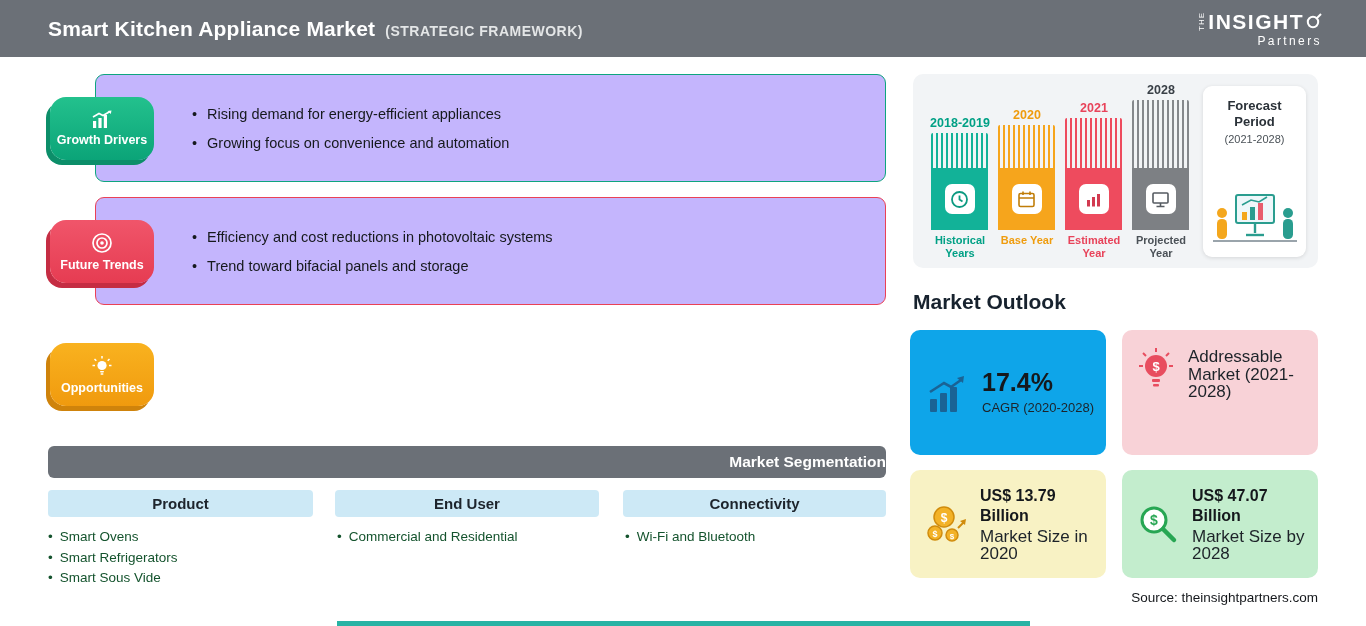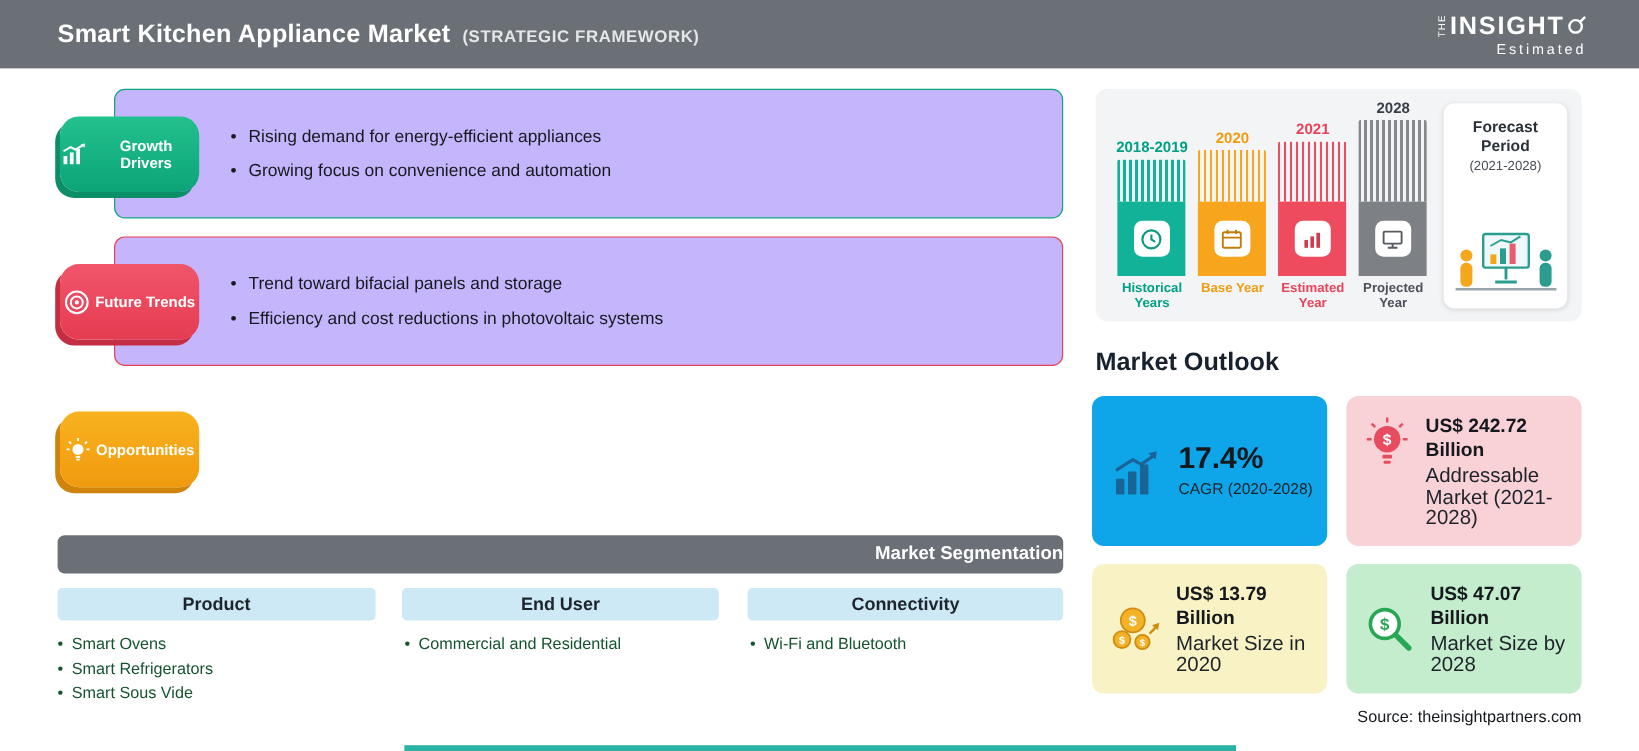--- a/index.html
+++ b/index.html
@@ -21,22 +21,22 @@
 
   
   .fw-box { position:absolute; left:95px; width:791px; height:108px; border-radius:9px; background:#c4b5fd;
             display:flex; flex-direction:column; justify-content:center; gap:13px; padding-left:96px; }
   .fw-box.green  { top:74px;  border:1.6px solid #0ea57e; }
   .fw-box.red    { top:197px; border:1.6px solid #ea4156; }
   .fw-box.yellow { top:320px; border:1.6px solid #e9b31b; }
   .fw-bullet { font-size:14.5px; color:#16191d; }
   .fw-bullet::before { content:"•"; margin-right:10px; }
 
-  .badge { position:absolute; left:50px; width:116px; height:63px; border-radius:16px;
-           display:flex; flex-direction:row; align-items:center; justify-content:center; gap:4px;
+  .badge { position:absolute; left:50px; width:104px; height:63px; border-radius:16px;
+           display:flex; flex-direction:column; align-items:center; justify-content:center; gap:4px;
            color:#fff; font-size:12.5px; font-weight:bold; text-align:center; }
   .badge.green  { top:97px;  background:linear-gradient(180deg,#23c18d,#0ba478); box-shadow:-4px 5px 0 #0c8e69; }
   .badge.red    { top:220px; background:linear-gradient(180deg,#f0556a,#e63c52); box-shadow:-4px 5px 0 #c52d43; }
   .badge.orange { top:343px; background:linear-gradient(180deg,#f9b21f,#f09a0e); box-shadow:-4px 5px 0 #cf830b; }
 
   
   .seg-bar { position:absolute; left:48px; top:446px; width:838px; height:32px; background:#6b7077;
              border-radius:6px; color:#fff; font-weight:bold; font-size:15.5px; text-align:right; line-height:32px; }
   .col-head { position:absolute; top:490px; height:27px; background:#cde9f6; border-radius:4px;
               color:#1d242c; font-weight:bold; font-size:15px; text-align:center; line-height:27px; }
@@ -103,42 +103,42 @@
     </div>
     <div class="logo">
       <div class="logo-top">
         <span class="logo-the">The</span>
         <span class="logo-insight">INSIGHT</span>
         <svg width="16" height="16" viewBox="0 0 16 16">
           <circle cx="7" cy="9" r="5.2" stroke="#fff" stroke-width="2" fill="none"></circle>
           <line x1="11" y1="5" x2="15" y2="1" stroke="#fff" stroke-width="2"></line>
         </svg>
       </div>
-      <div class="logo-partners">Estimated</div>
+      <div class="logo-partners">Partners</div>
     </div>
   </header>
 
   <section class="fw-box green">
     <div class="fw-bullet">Rising demand for energy-efficient appliances</div>
     <div class="fw-bullet">Growing focus on convenience and automation</div>
   </section>
   <div class="badge green">
     <svg width="24" height="19" viewBox="0 0 24 19">
       <rect x="3" y="11" width="3.2" height="7" fill="#fff"></rect>
       <rect x="8.4" y="8" width="3.2" height="10" fill="#fff"></rect>
       <rect x="13.8" y="5" width="3.2" height="13" fill="#fff"></rect>
       <polyline points="3,7 9,3.5 13,5.5 20,1.5" stroke="#fff" stroke-width="1.7" fill="none"></polyline>
       <polygon points="21.5,0.5 17.5,1 20.8,4" fill="#fff"></polygon>
     </svg>
     <span>Growth Drivers</span>
   </div>
 
   <section class="fw-box red">
+    <div class="fw-bullet">Efficiency and cost reductions in photovoltaic systems</div>
     <div class="fw-bullet">Trend toward bifacial panels and storage</div>
-    <div class="fw-bullet">Efficiency and cost reductions in photovoltaic systems</div>
   </section>
   <div class="badge red">
     <svg width="22" height="22" viewBox="0 0 22 22">
       <circle cx="11" cy="11" r="9" stroke="#fff" stroke-width="1.7" fill="none"></circle>
       <circle cx="11" cy="11" r="5" stroke="#fff" stroke-width="1.7" fill="none"></circle>
       <circle cx="11" cy="11" r="1.8" fill="#fff"></circle>
     </svg>
     <span>Future Trends</span>
   </div>
 
@@ -281,21 +281,20 @@
         <line x1="33" y1="7" x2="30" y2="10"></line>
         <line x1="3" y1="20" x2="7" y2="20"></line>
         <line x1="37" y1="20" x2="33" y2="20"></line>
       </g>
       <circle cx="20" cy="20" r="11" fill="#e84d5f"></circle>
       <text x="20" y="25" text-anchor="middle" fill="#fff" font-size="13" font-weight="bold" font-family="Liberation Sans, sans-serif">$</text>
       <rect x="16" y="33" width="8" height="3" rx="1" fill="#e84d5f"></rect>
       <rect x="17" y="38" width="6" height="2.5" rx="1" fill="#e84d5f"></rect>
     </svg>
     <div class="card-text">
-      <div class="card-value">US$ 242.72 Billion</div>
       <div class="card-desc">Addressable Market (2021-2028)</div>
     </div>
   </div>
 
   <div class="card c3">
     <svg class="card-icon" width="44" height="44" viewBox="0 0 44 44">
       <circle cx="20" cy="15" r="10" fill="#f3b227" stroke="#d08c0d" stroke-width="1.5"></circle>
       <text x="20" y="19.5" text-anchor="middle" fill="#fff" font-size="12" font-weight="bold" font-family="Liberation Sans, sans-serif">$</text>
       <circle cx="11" cy="31" r="7" fill="#f3b227" stroke="#d08c0d" stroke-width="1.5"></circle>
       <text x="11" y="34.5" text-anchor="middle" fill="#fff" font-size="9" font-weight="bold" font-family="Liberation Sans, sans-serif">$</text>

